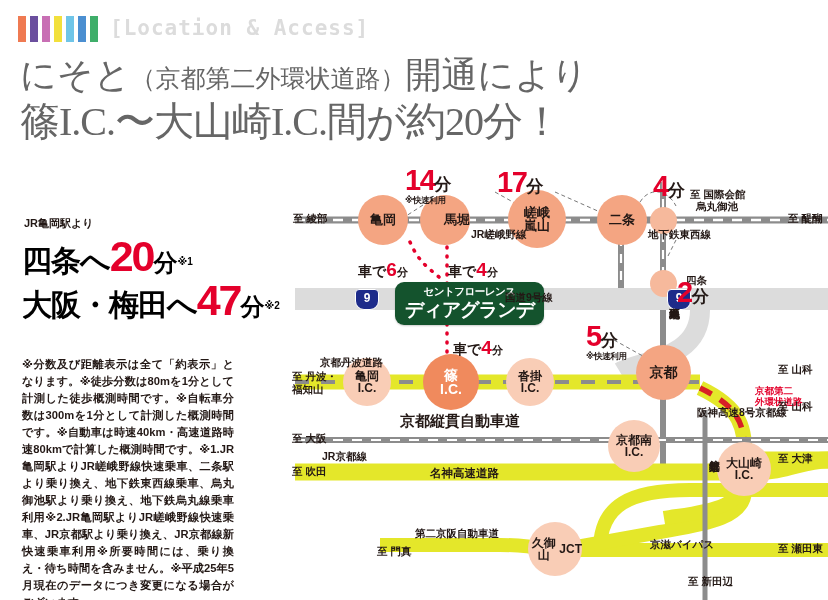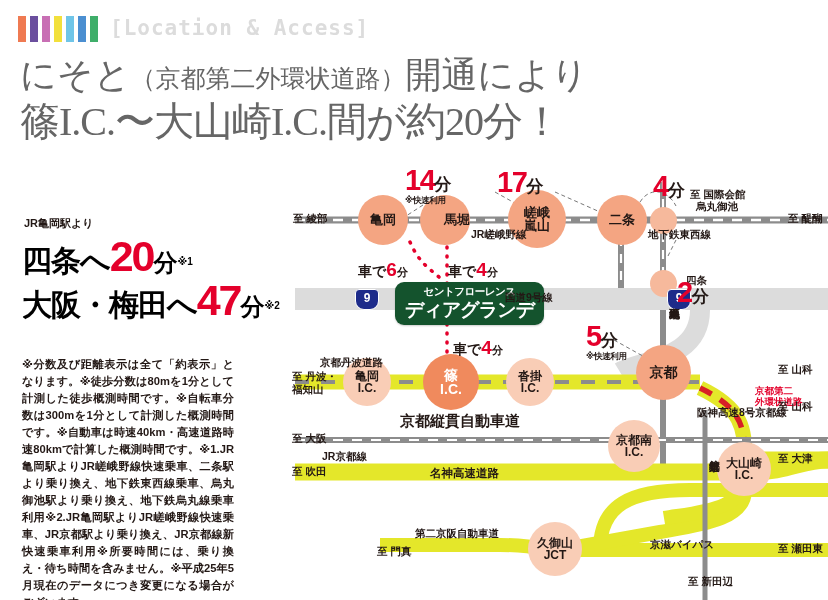--- a/index.html
+++ b/index.html
@@ -213,21 +213,21 @@
         <span>I.C.</span>
       </div>
     <div class="node light" style="left:717px;top:282px;width:54px;height:54px;flex-direction:column;font-size:12px;">
         <span>大山崎</span>
         <span>I.C.</span>
       </div>
     <div class="node light" style="left:608px;top:260px;width:52px;height:52px;flex-direction:column;font-size:12px;">
         <span>京都南</span>
         <span>I.C.</span>
       </div>
-    <div class="node light" style="left:528px;top:362px;width:54px;height:54px;flex-direction:column;font-size:12px;">
+    <div class="node light" style="left:528px;top:362px;width:54px;height:54px;flex-direction:row;font-size:12px;">
         <span>久御山</span>
         <span>JCT</span>
       </div>
 
     <div class="badge" style="left:395px;top:122px;">
       <span class="t1">セントフローレンス</span>
       <span class="t2">ディアグランデ</span>
     </div>
 
     <div class="shield" style="left:355px;top:129px;">9</div>

